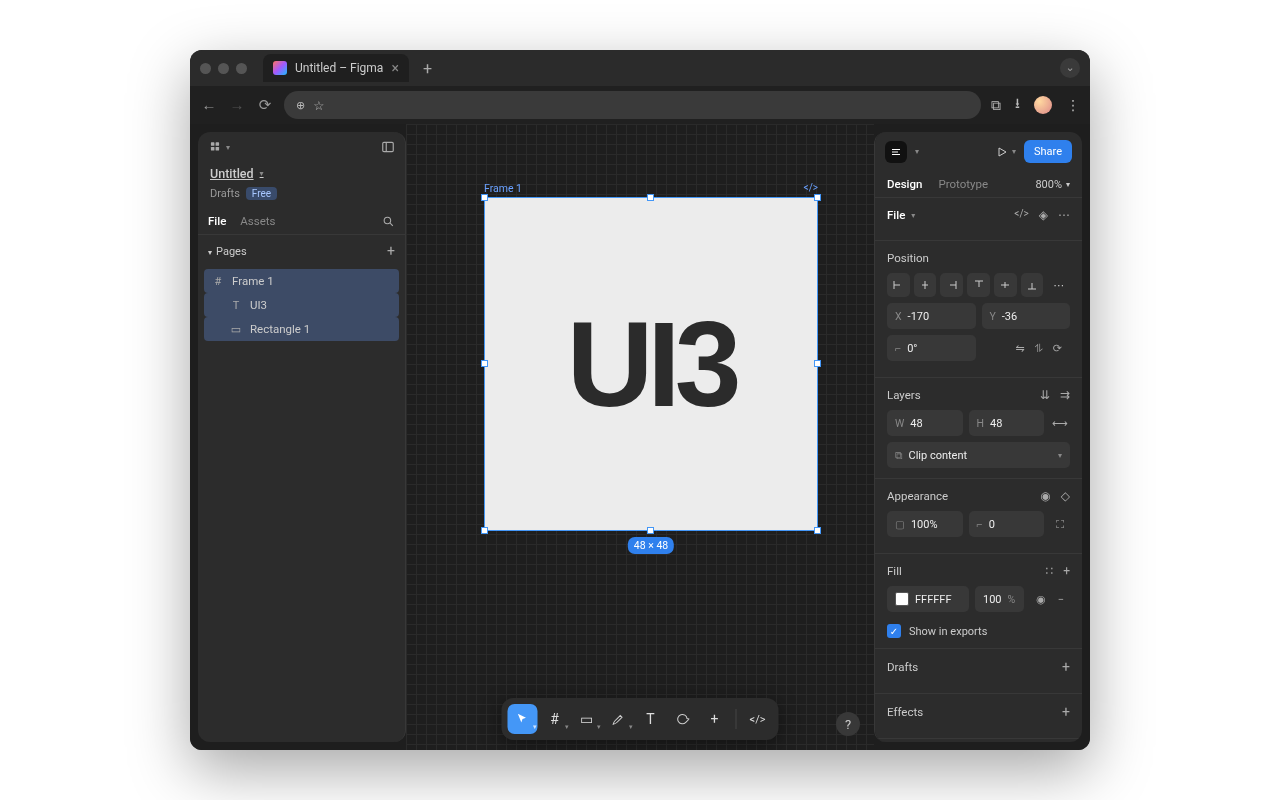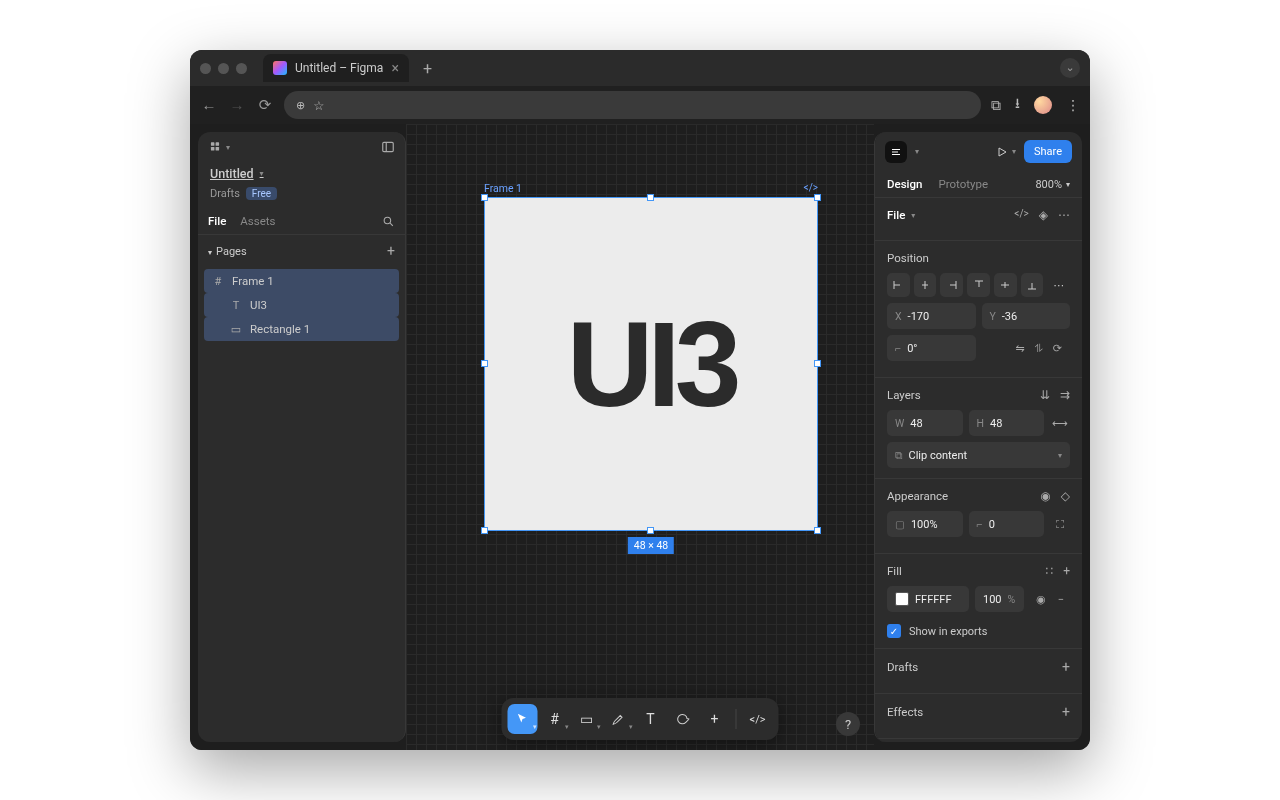--- a/index.html
+++ b/index.html
@@ -47,21 +47,21 @@
   .layer.child { padding-left: 26px; }
   
   .canvas { flex:1; position:relative; background:#1e1e1e; background-image: linear-gradient(#2a2a2a 1px, transparent 1px), linear-gradient(90deg, #2a2a2a 1px, transparent 1px); background-size: 10px 10px; overflow:hidden; }
   .framebox { position:absolute; left:78px; top:58px; }
   .framelabel { color:#6aa1ff; font-size:10.5px; padding-bottom:2px; display:flex; justify-content:space-between; }
   .frame { width:334px; height:334px; background:#ececec; border:1.5px solid #4497f7; position:relative; display:flex; align-items:center; justify-content:center; }
   .handle { position:absolute; width:7px; height:7px; background:#fff; border:1.5px solid #4497f7; }
   .h-tl{top:-4px;left:-4px}.h-tr{top:-4px;right:-4px}.h-bl{bottom:-4px;left:-4px}.h-br{bottom:-4px;right:-4px}
   .h-t{top:-4px;left:calc(50% - 4px)}.h-b{bottom:-4px;left:calc(50% - 4px)}.h-l{left:-4px;top:calc(50% - 4px)}.h-r{right:-4px;top:calc(50% - 4px)}
   .ui3 { font-family: Arial Black, sans-serif; font-weight:900; font-size: 120px; letter-spacing:-6px; color:#2b2b2b; }
-  .dimbadge { position:absolute; bottom:-24px; left:50%; transform:translateX(-50%); background:#2f80ed; color:#fff; font-size:10.5px; padding:2px 6px; border-radius:0; }
+  .dimbadge { position:absolute; bottom:-24px; left:50%; transform:translateX(-50%); background:#2f80ed; color:#fff; font-size:10.5px; padding:2px 6px; border-radius:7px; }
   .toolbar { position:absolute; bottom:10px; left:50%; transform:translateX(-50%); background:#2c2c2c; border-radius:12px; padding:6px; display:flex; gap:2px; align-items:center; box-shadow:0 4px 20px rgba(0,0,0,.4); }
   .tbtn { width:30px; height:30px; display:flex; align-items:center; justify-content:center; border-radius:7px; color:#ddd; font-size:14px; position:relative; }
   .tbtn.active { background:#4497f7; color:#fff; }
   .tbtn .chev { font-size:7px; position:absolute; right:1px; bottom:3px; color:#888; }
   .tbtn.active .chev { color:#cde3ff; }
   .tsep { width:1px; height:20px; background:#444; margin:0 4px; }
   
   .rightpanel { width:208px; background:#2c2c2c; border-left:1px solid #383838; color:#ccc; font-size:11px; border-radius:12px; margin:8px 8px 8px 0; overflow-y:auto; }
   .rp-top { display:flex; align-items:center; padding:8px 10px; gap:8px; }
   .logoD { width:22px; height:22px; border-radius:6px; background:#111; display:flex; align-items:center; justify-content:center; }

